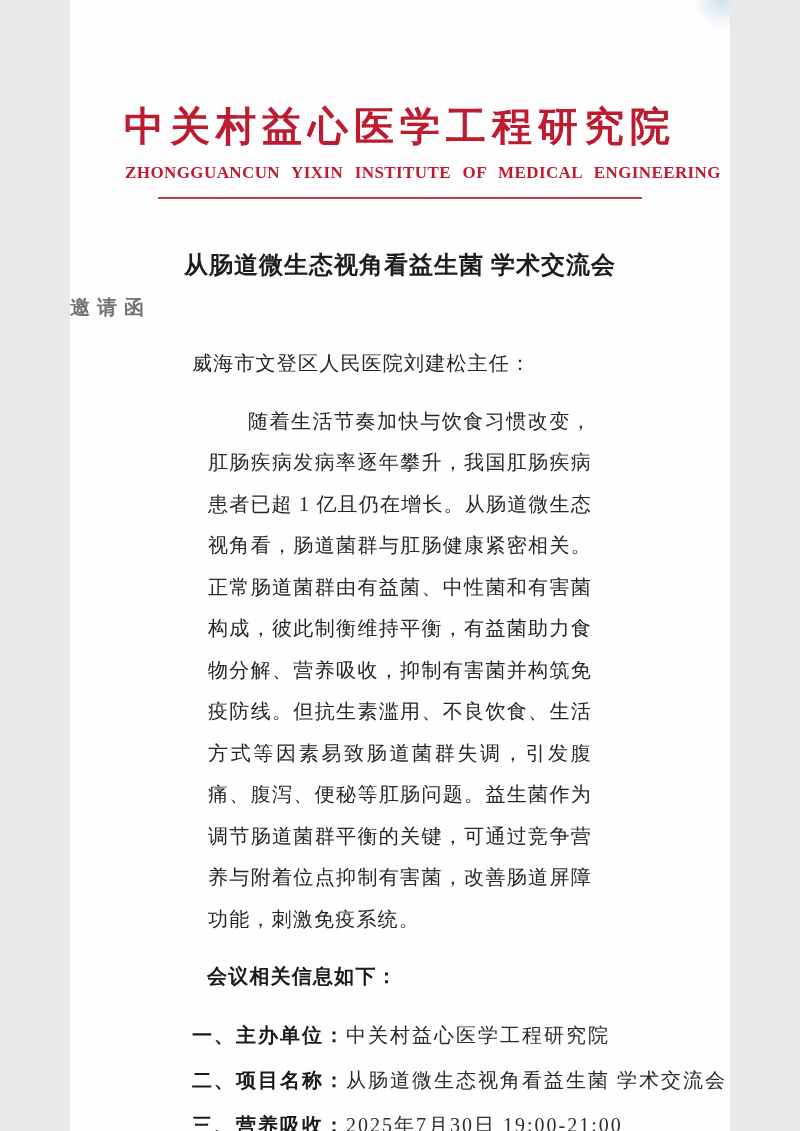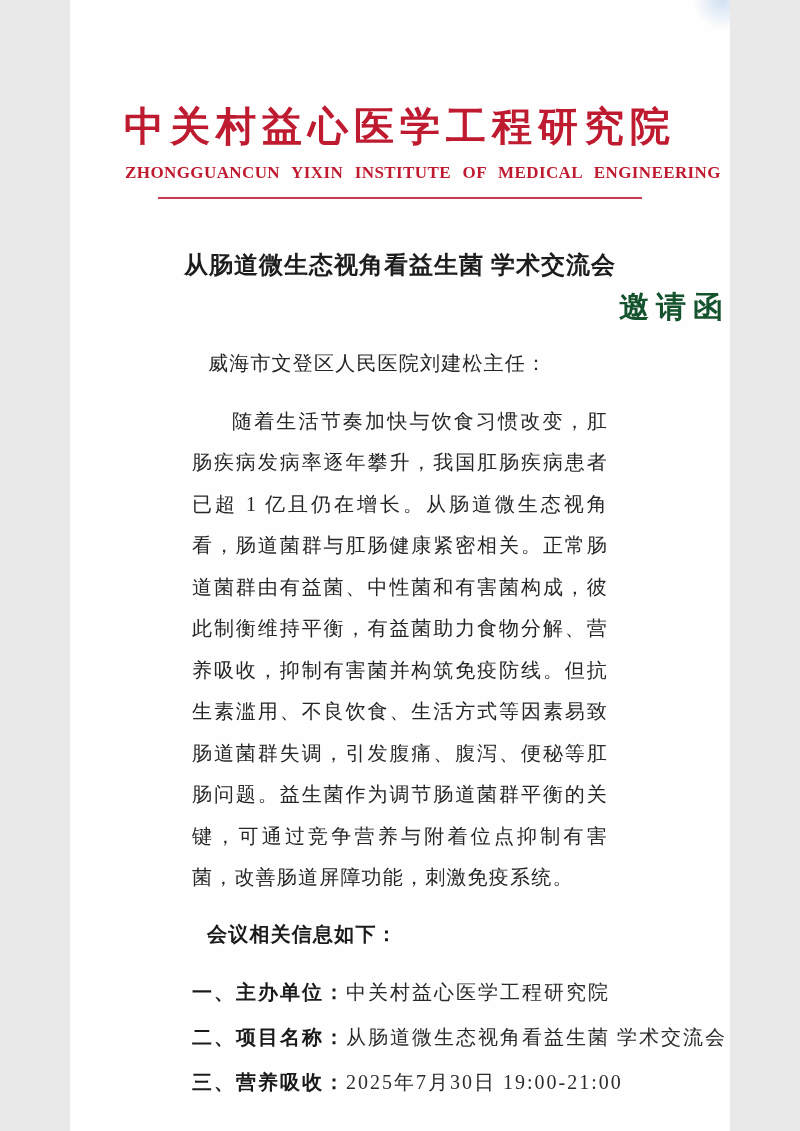--- a/index.html
+++ b/index.html
@@ -30,32 +30,32 @@
   .header-rule{
     height:2px;margin:13px 88px 0 88px;
   }
   
   .doc-title{
     margin:50px 0 0 0;text-align:center;
     font-size:24px;line-height:32px;font-weight:bold;color:#1d1d1d;
     letter-spacing:1px;
   }
   .doc-subtitle{
-    margin:11px 0 0 0;text-align:right;
-    font-size:30px;line-height:30px;font-weight:bold;color:#14532d;
+    margin:11px 0 0 0;text-align:left;
+    font-size:20px;line-height:30px;font-weight:bold;color:#737373;
     letter-spacing:7px;
   }
   .content{
     margin:21px 122px 0 122px;
     font-size:20px;line-height:41.5px;
     letter-spacing:1.2px;
   }
-  .salutation{margin:16px;}
+  .salutation{margin:0;}
   .content p.body-par{
-    margin:0;text-indent:2em;
+    margin:16px;text-indent:2em;
     text-align:justify;text-align-last:left;
   }
   .info-heading{margin:15px;font-weight:bold;color:#1a1a1a;}
   .info-list{margin:0;padding:0;list-style:none;}
   .info-list li{margin:0;line-height:45px;white-space:nowrap;}
   .info-label{font-weight:bold;color:#1a1a1a;letter-spacing:2px;text-align:center;}
   .info-value{letter-spacing:2px;color:#2b2b2b;}
   
   .stamp{
     position:absolute;left:695px;top:595px;width:190px;height:210px;

